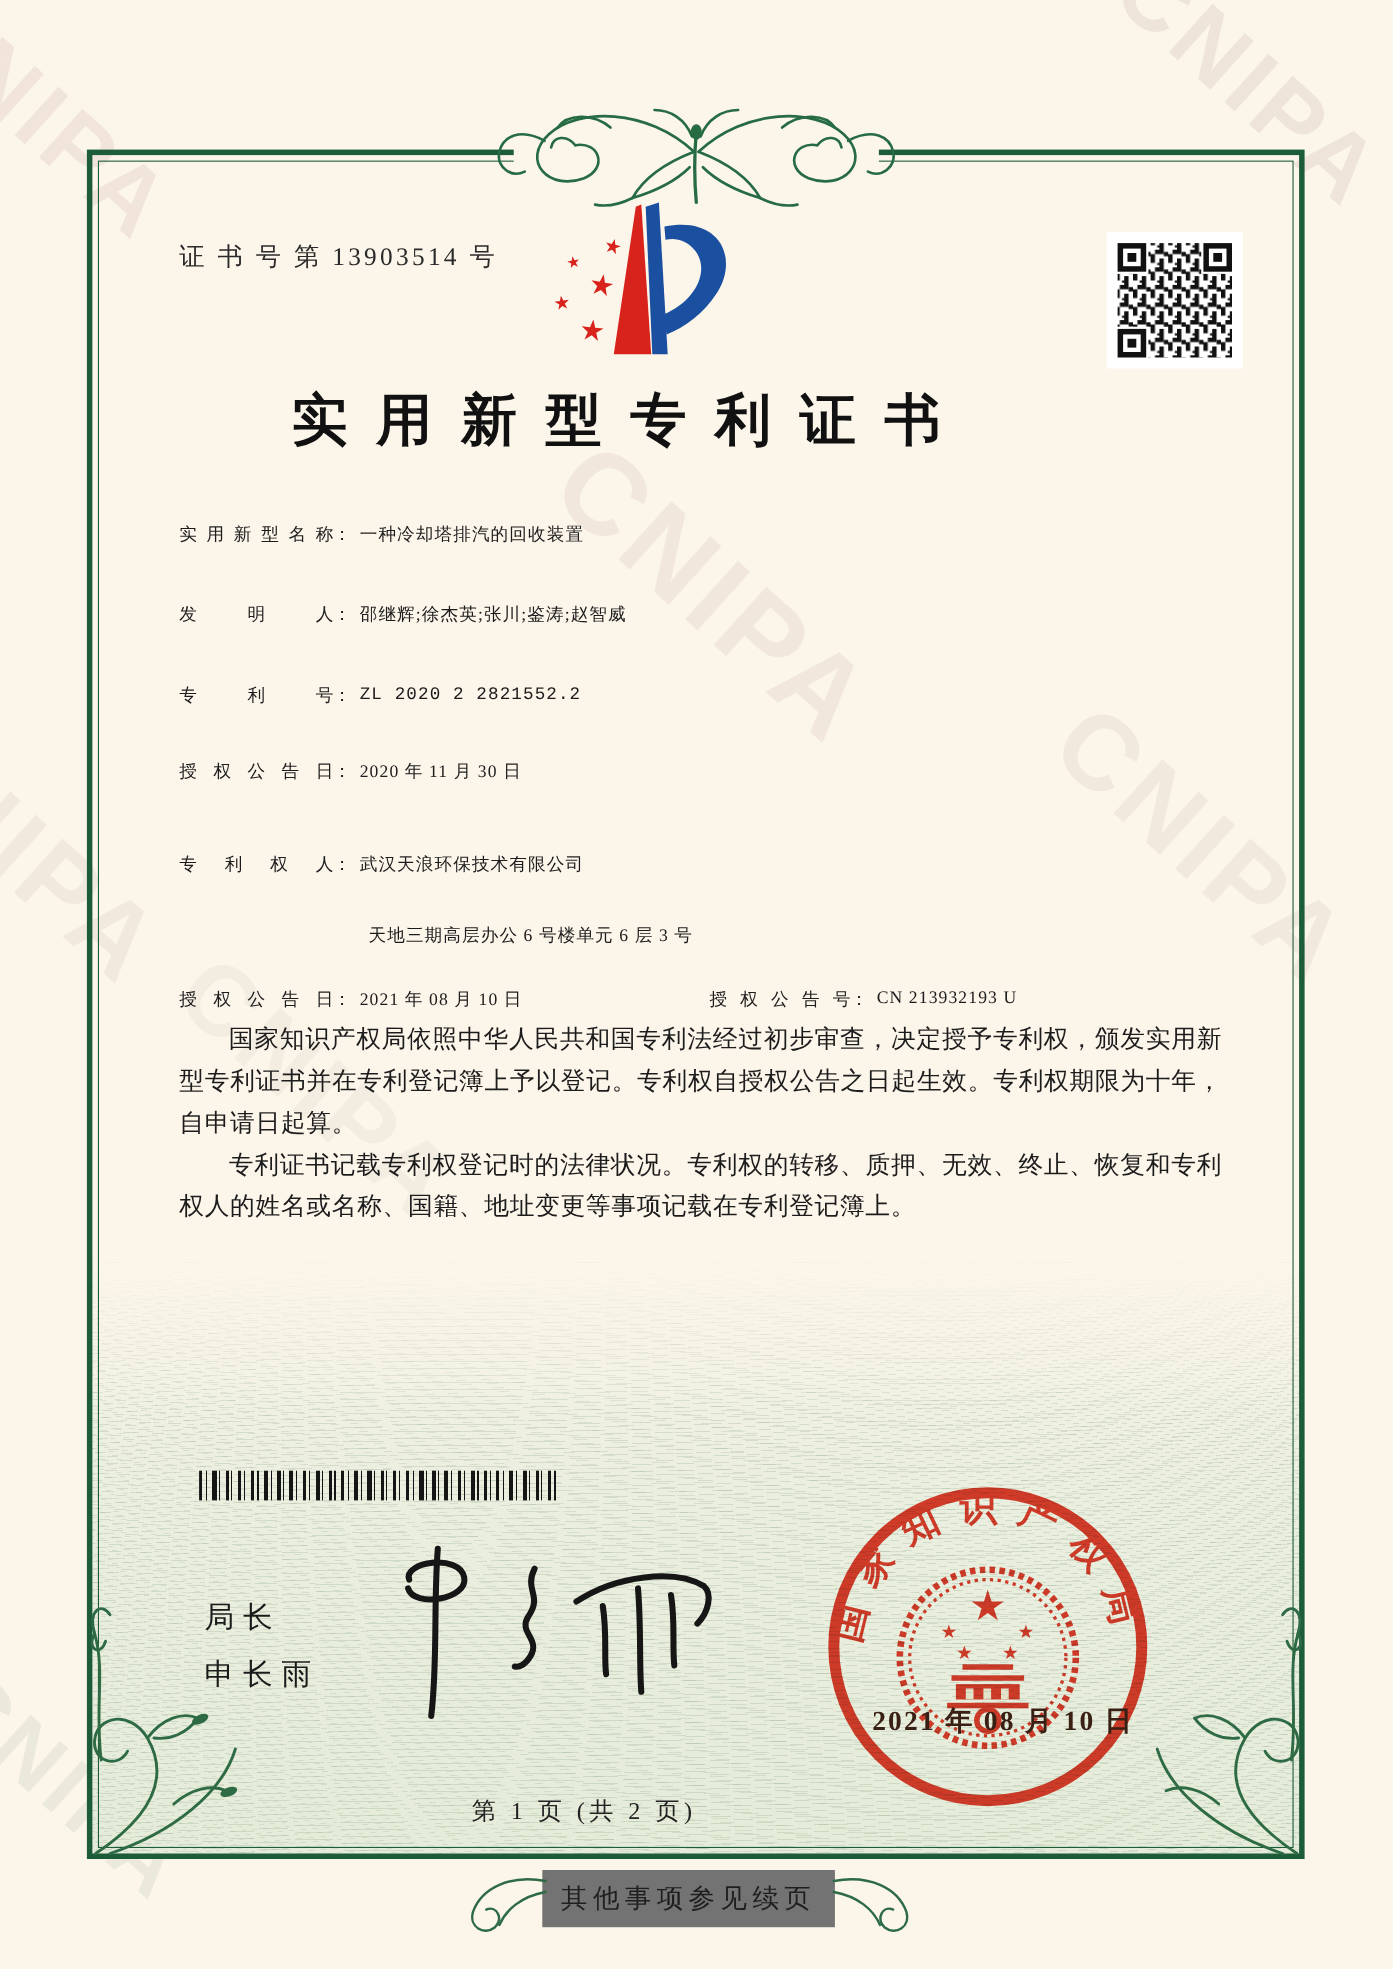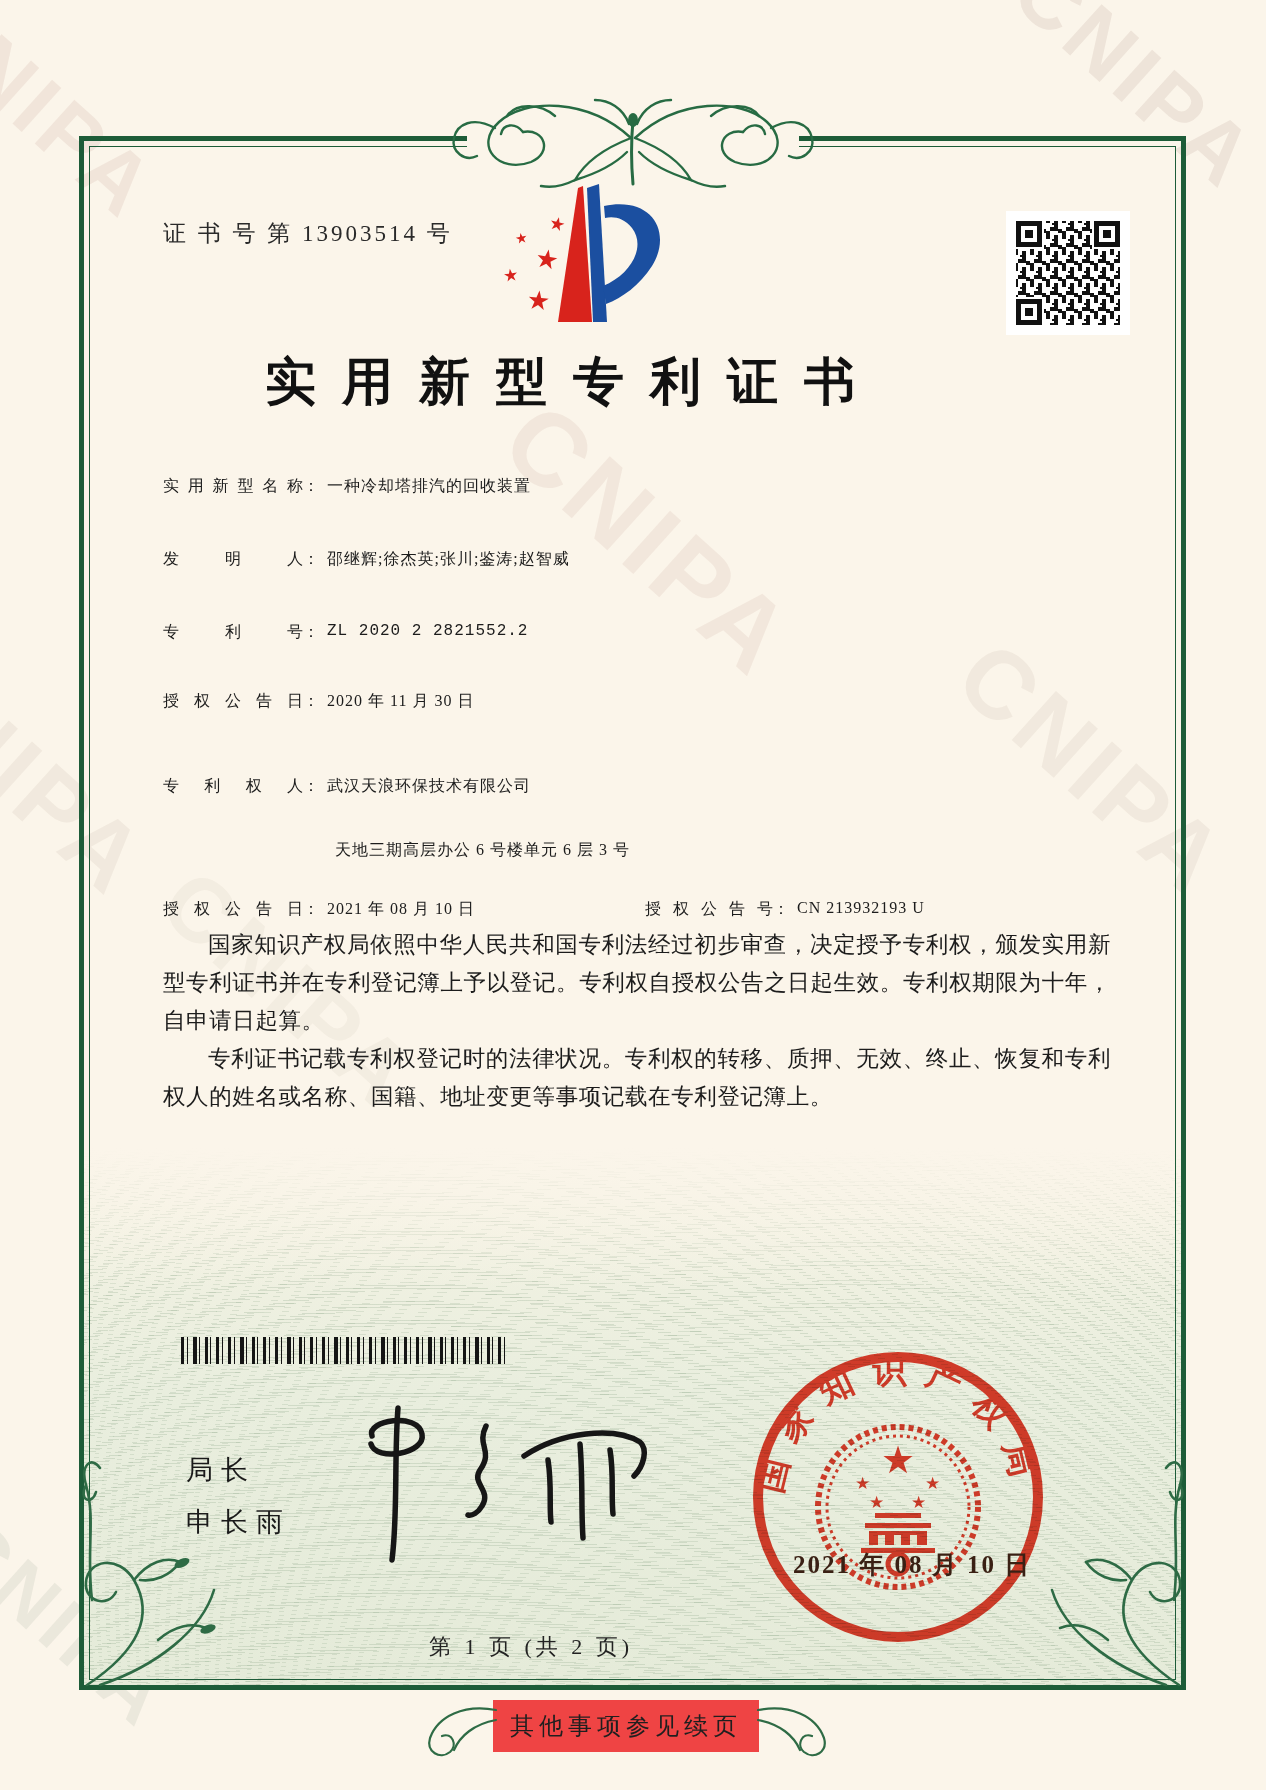--- a/index.html
+++ b/index.html
@@ -99,21 +99,21 @@
   .seal-date{
     position:absolute;left:782px;top:1548px;width:260px;z-index:3;text-align:center;
     font-size:25px;font-weight:bold;letter-spacing:2px;color:#3a2014;white-space:nowrap;
   }
   
   .page-info{
     position:absolute;left:0;width:1062px;top:1632px;z-index:2;text-align:center;
     font-size:22px;letter-spacing:4px;color:#222;
   }
   .note-strip{
-    position:absolute;left:493px;top:1700px;width:266px;height:52px;background:#ef4444;z-index:2;
+    position:absolute;left:493px;top:1700px;width:266px;height:52px;background:#737373;z-index:2;
     display:flex;align-items:center;justify-content:center;
   }
   .note-strip span{font-size:24px;letter-spacing:5px;color:#1f1f1f;}
 </style>
 </head>
 <body>
 
 <span class="wm wm1">CNIPA</span>
 <span class="wm wm2">CNIPA</span>
 <span class="wm wm3">CNIPA</span>

